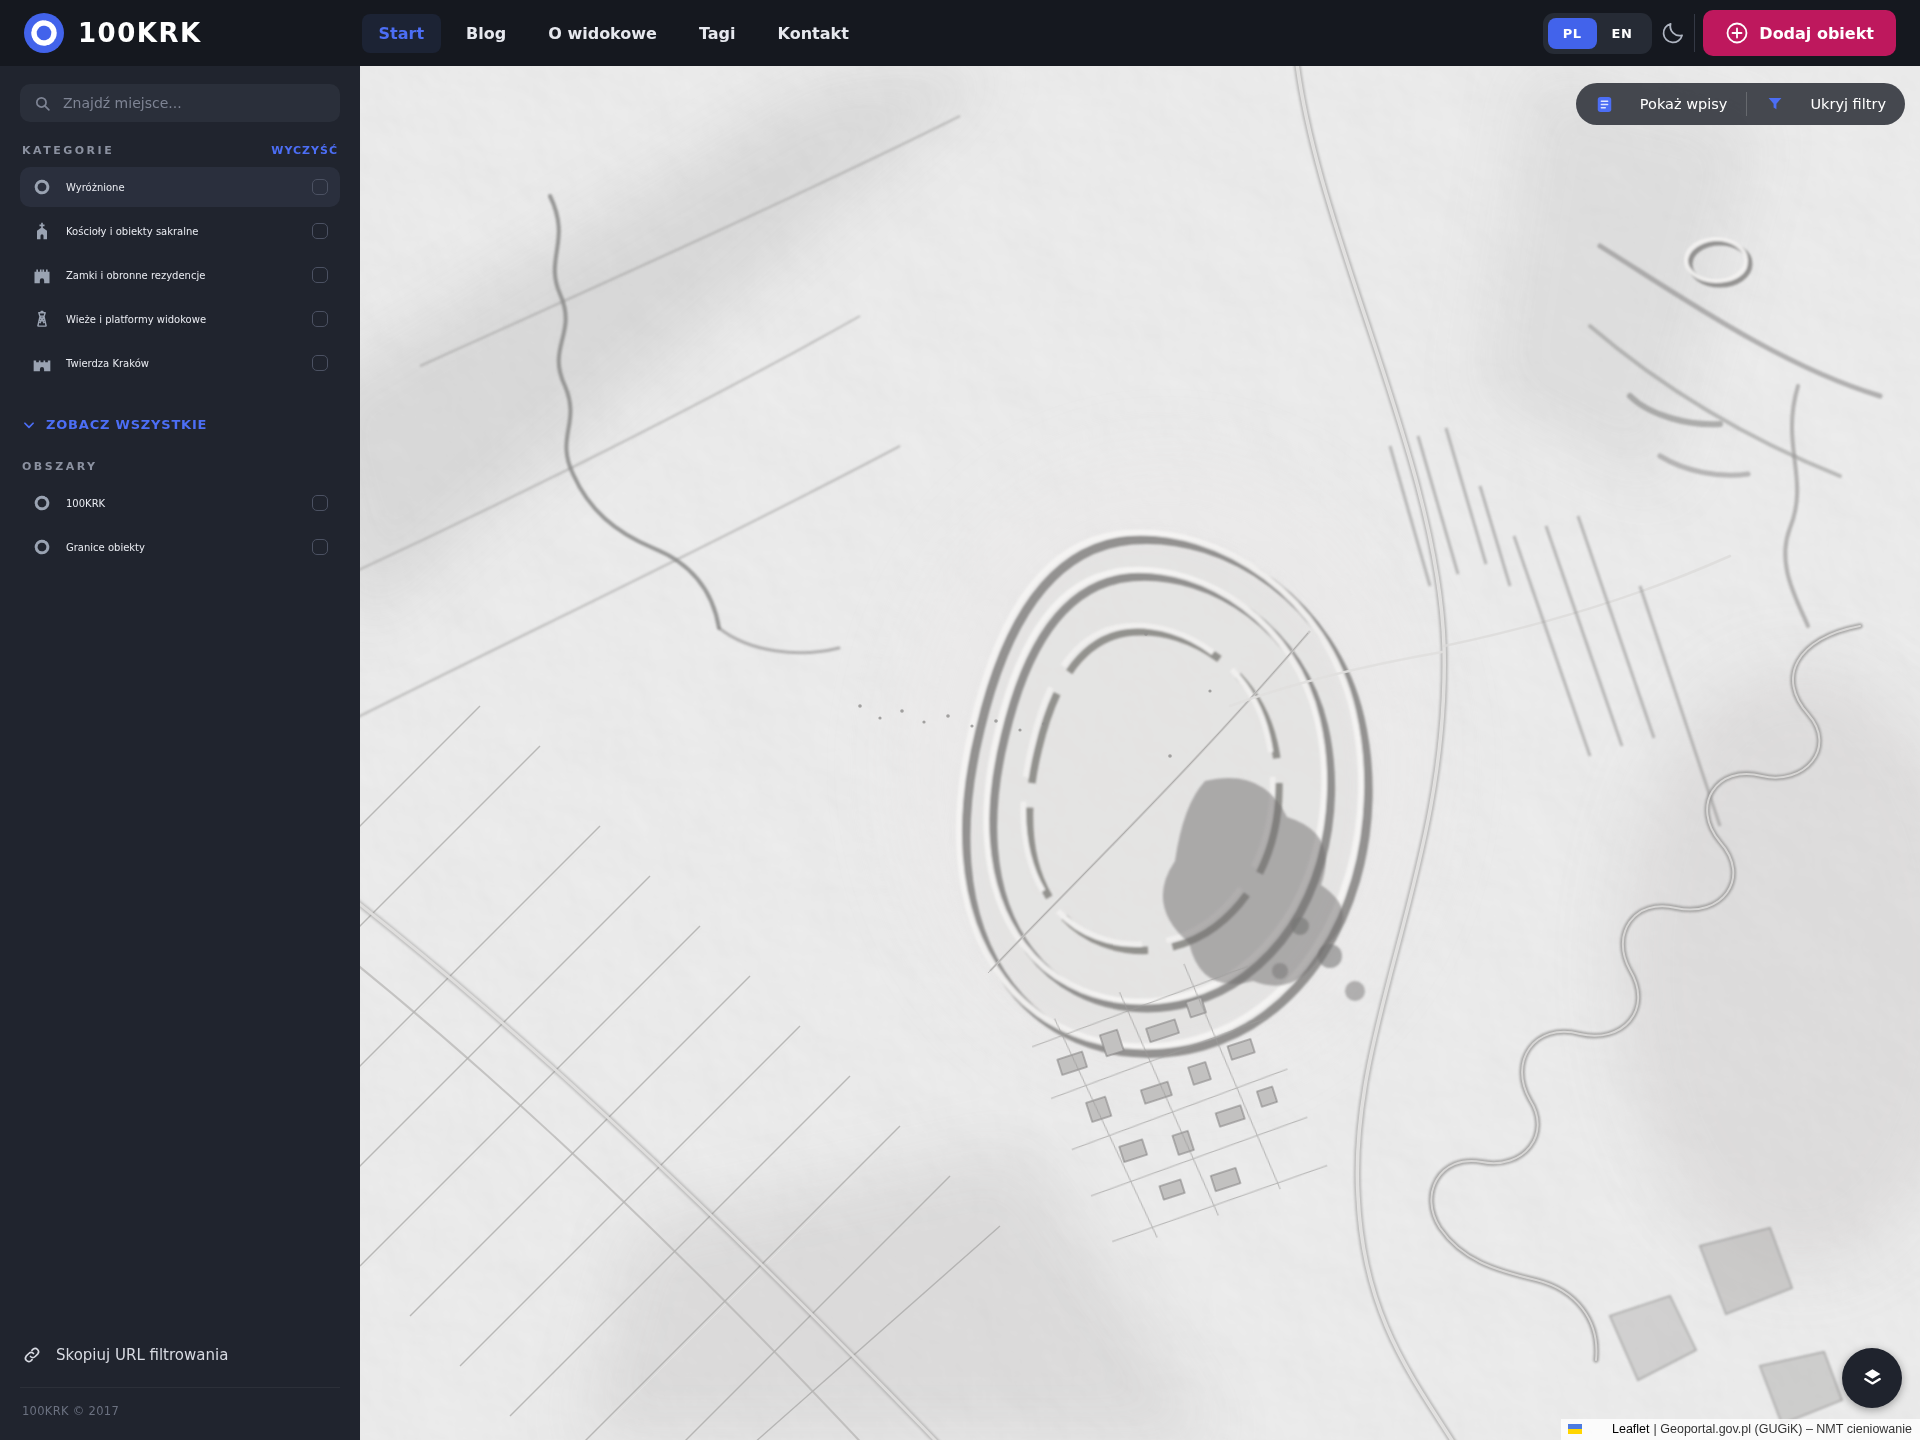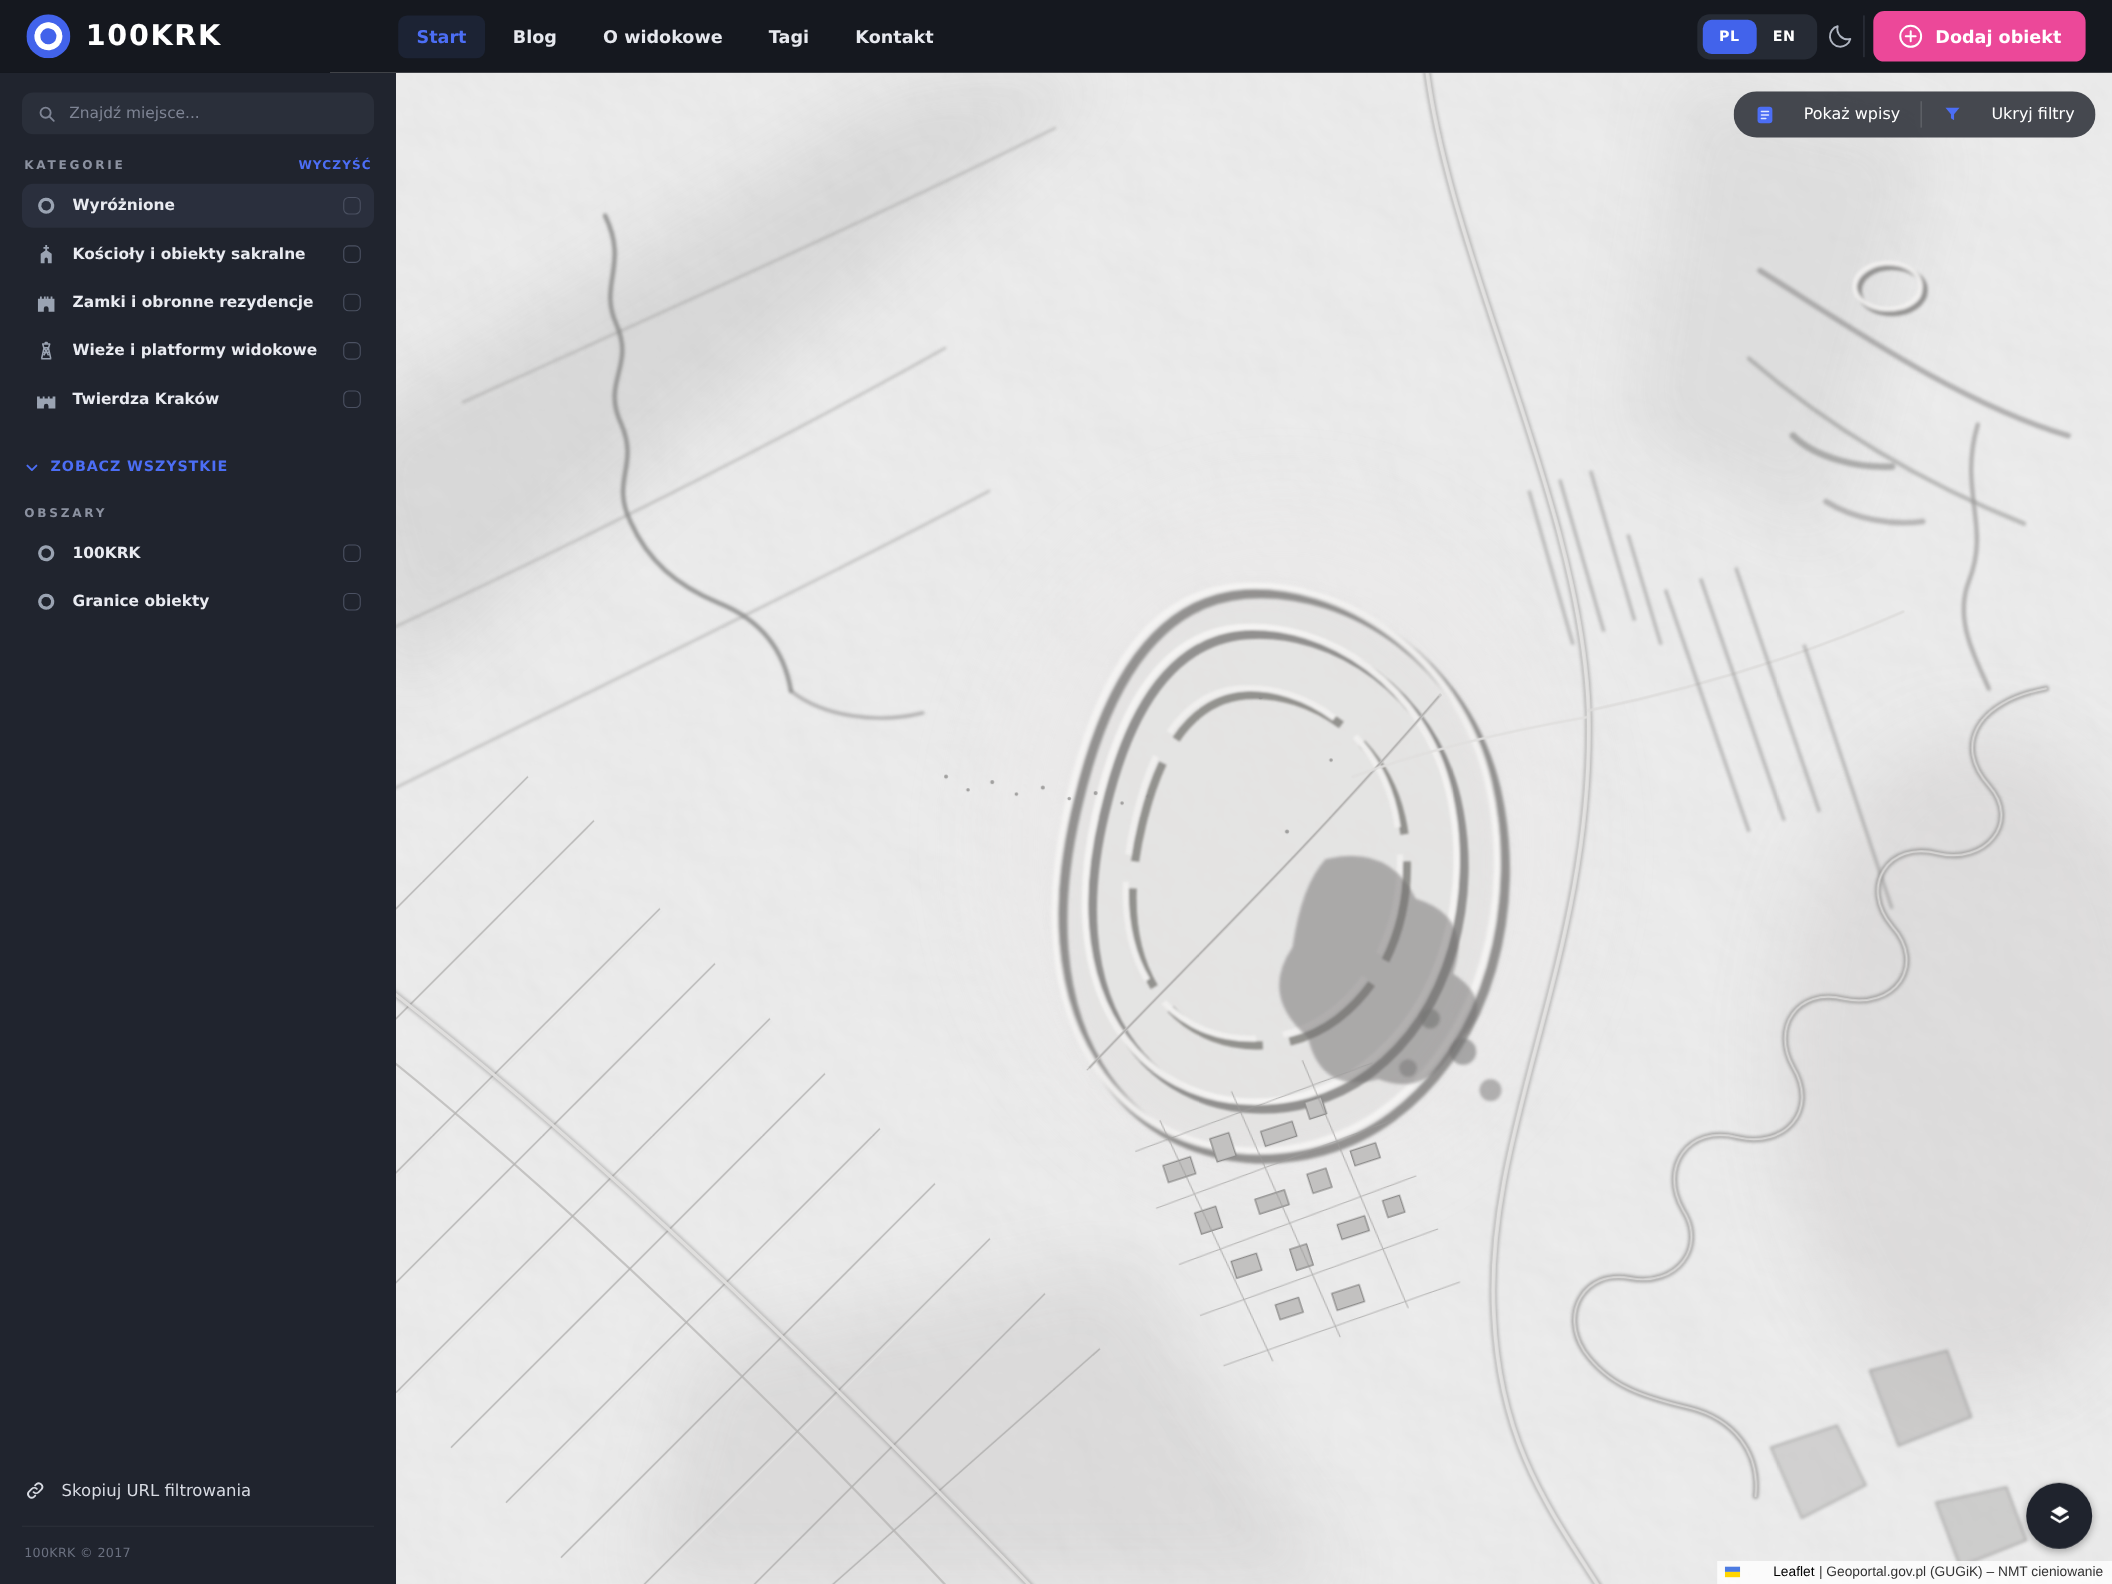--- a/index.html
+++ b/index.html
@@ -28,21 +28,21 @@
   .lang-toggle { display:flex; background:#262b35; border-radius:11px; padding:5px; }
   .lang-btn {
     font-size:13px; font-weight:bold; color:#ffffff; padding:8px 15px;
     border:none; background:transparent; border-radius:8px; cursor:pointer;
     font-family:inherit; letter-spacing:0.5px;
   }
   .lang-btn.active { background:#4263eb; }
   .icon-btn { background:none; border:none; cursor:pointer; color:#aeb4c0; display:flex; align-items:center; }
   .vdivider { width:1px; height:38px; background:#343945; }
   .add-btn {
-    display:flex; align-items:center; gap:10px; background:#ec4899; color:#fff;
+    display:flex; align-items:center; gap:10px; background:#be185d; color:#fff;
     border:none; border-radius:10px; height:46px; padding:0 22px;
     font-size:16px; font-weight:bold; cursor:pointer; font-family:inherit;
   }
   
   .sidebar {
     position:absolute; top:66px; left:0; width:360px; height:1374px;
     background:#20242e; padding:18px 20px 22px 20px;
     display:flex; flex-direction:column; z-index:20;
   }
   .search-box {
@@ -59,21 +59,21 @@
     margin:22px 2px 10px 2px;
   }
   .section-label { font-size:11px; font-weight:bold; letter-spacing:2.5px; color:#8b91a0; }
   .clear-link { font-size:11px; font-weight:bold; letter-spacing:1px; color:#4c6ef5; background:none; border:none; cursor:pointer; font-family:inherit; }
   .cat-row {
     display:flex; align-items:center; gap:14px; height:40px; padding:0 12px;
     border-radius:10px; margin-bottom:4px; cursor:pointer; flex:none;
   }
   .cat-row.highlighted { background:#2a2f3d; }
   .cat-icon { color:#9aa3b2; display:flex; flex:none; }
-  .cat-label { font-size:14px; font-weight:700; color:#e9ebf1; white-space:nowrap; }
+  .cat-label { font-size:10px; font-weight:400; color:#e9ebf1; white-space:nowrap; }
   .checkbox {
     margin-left:auto; width:16px; height:16px; border:1.5px solid #4b5162;
     border-radius:5px; background:transparent; flex:none; cursor:pointer;
   }
   .see-all {
     display:flex; align-items:center; gap:10px; margin:30px 2px 0 2px;
     color:#4c6ef5; font-size:13px; font-weight:bold; letter-spacing:0.8px;
     background:none; border:none; cursor:pointer; font-family:inherit;
   }
   .areas-head { margin-top:28px; margin-bottom:10px; }

